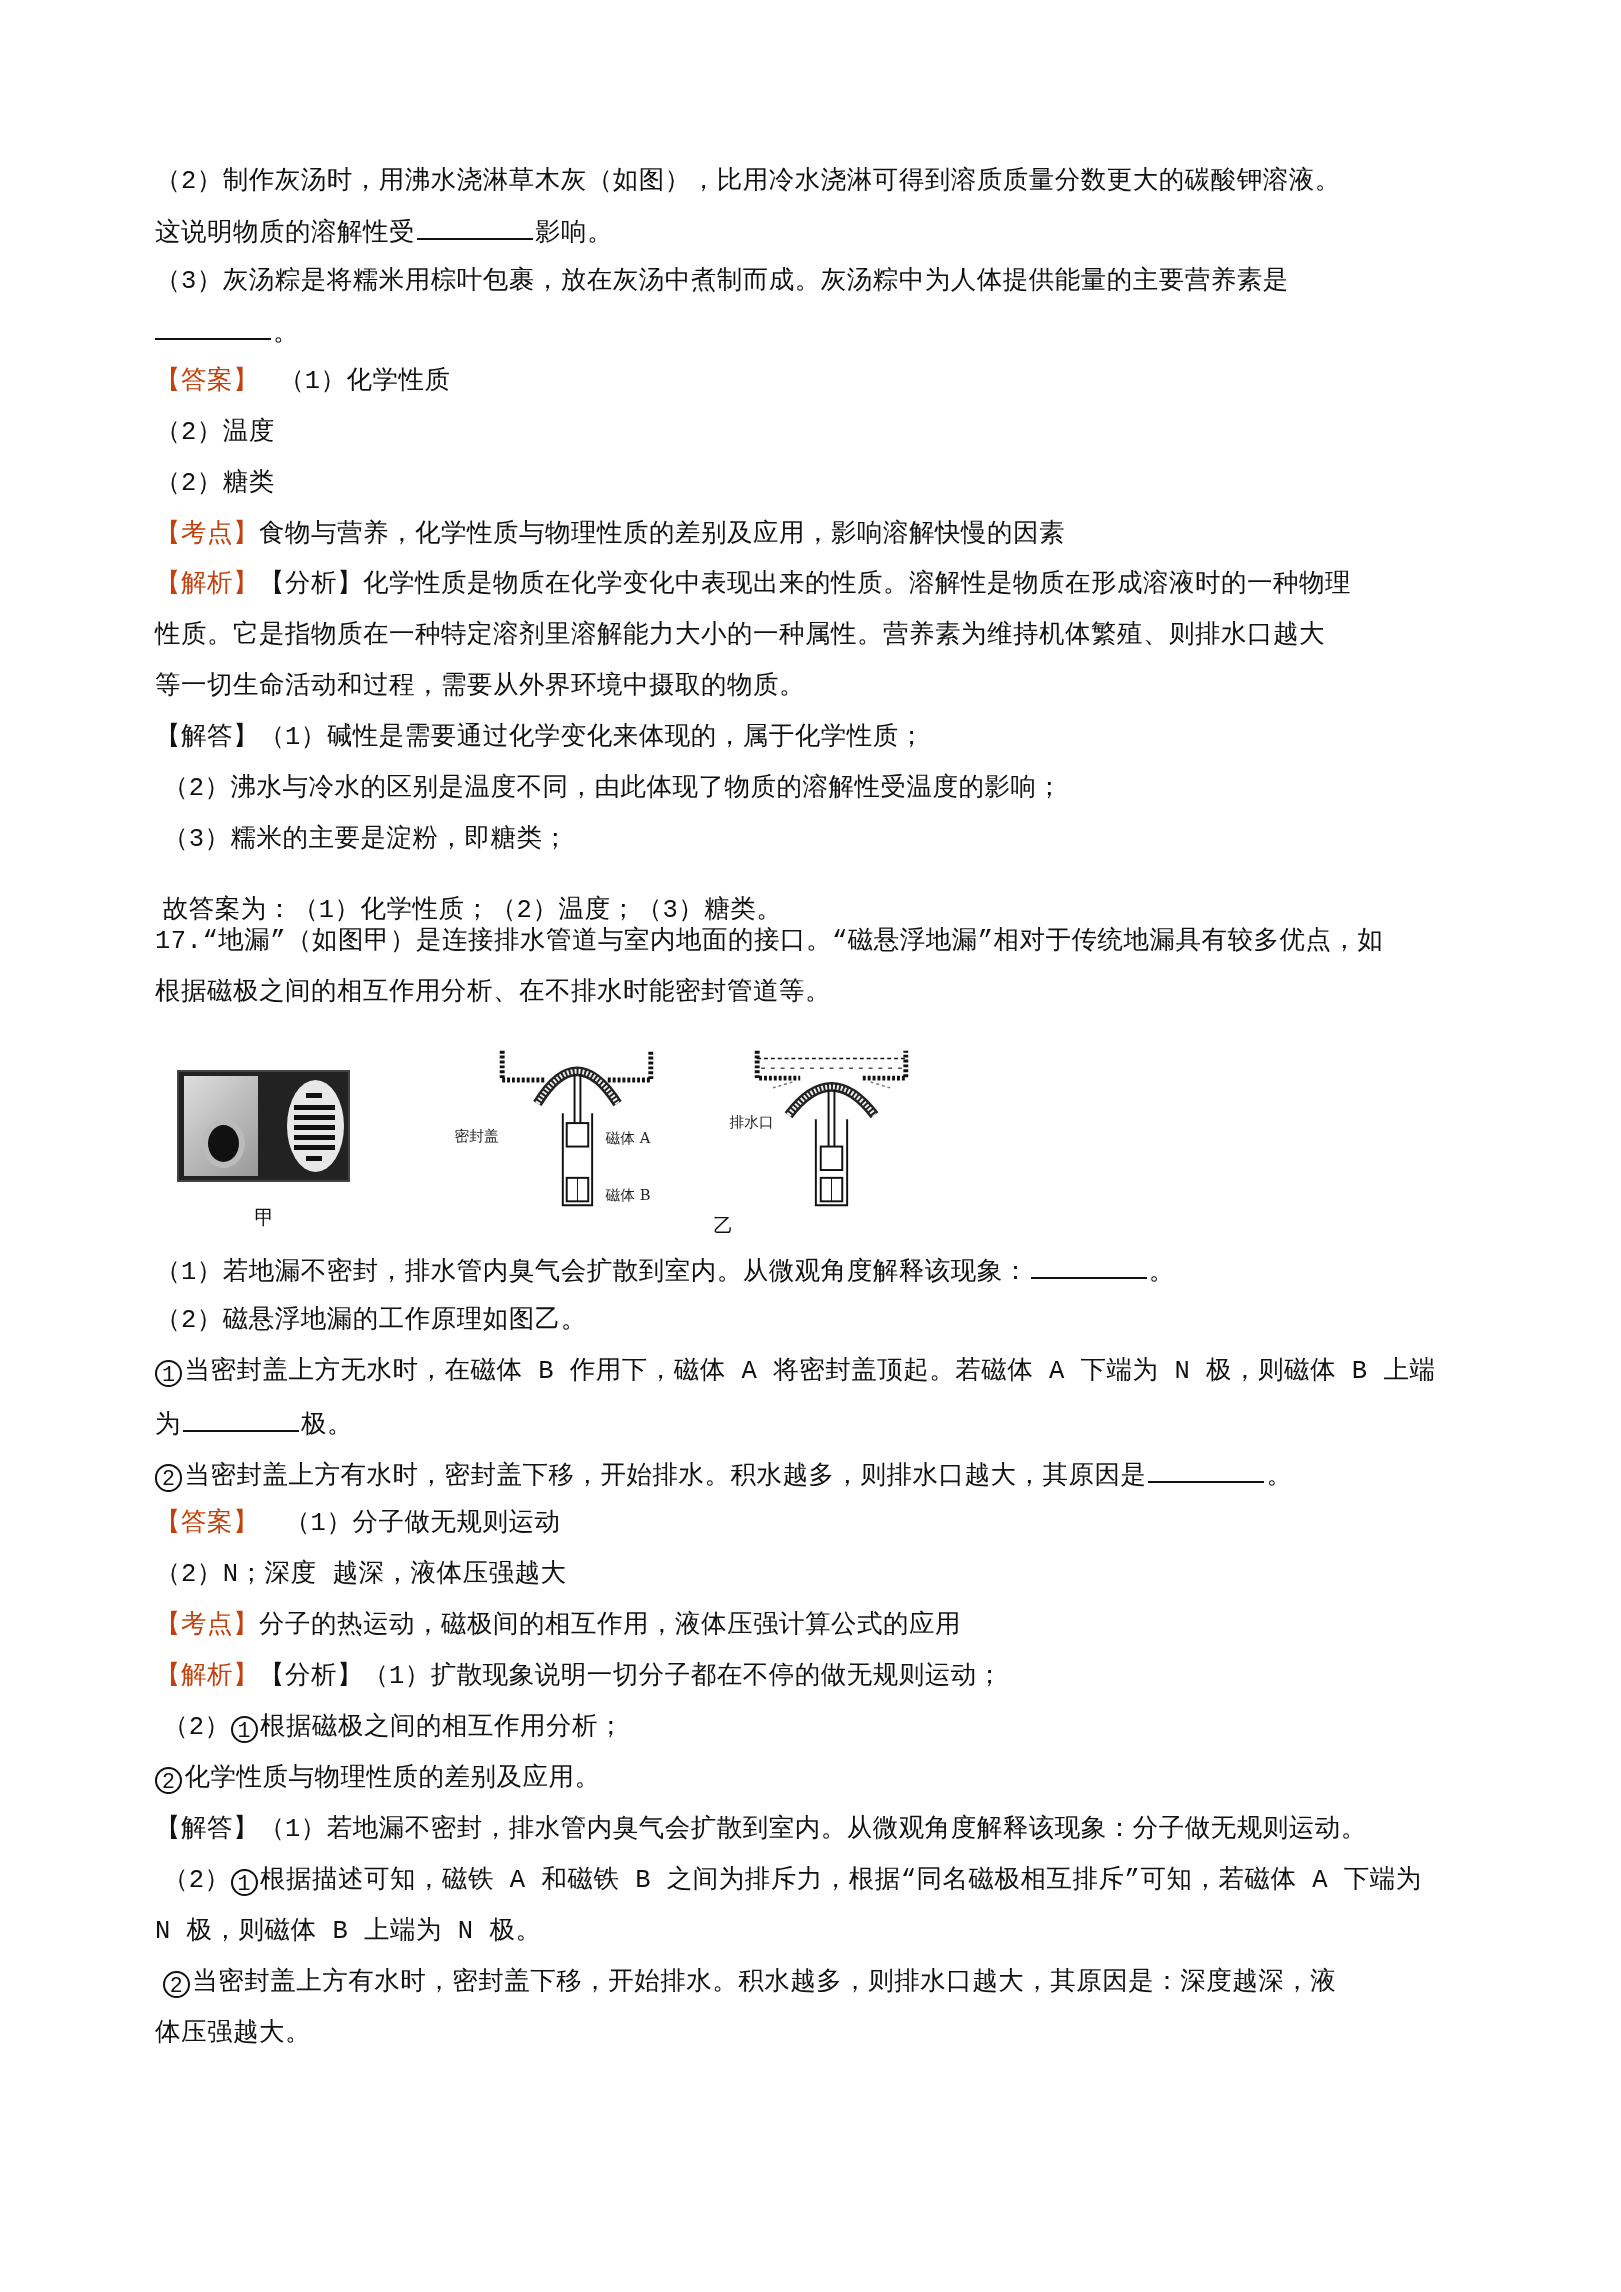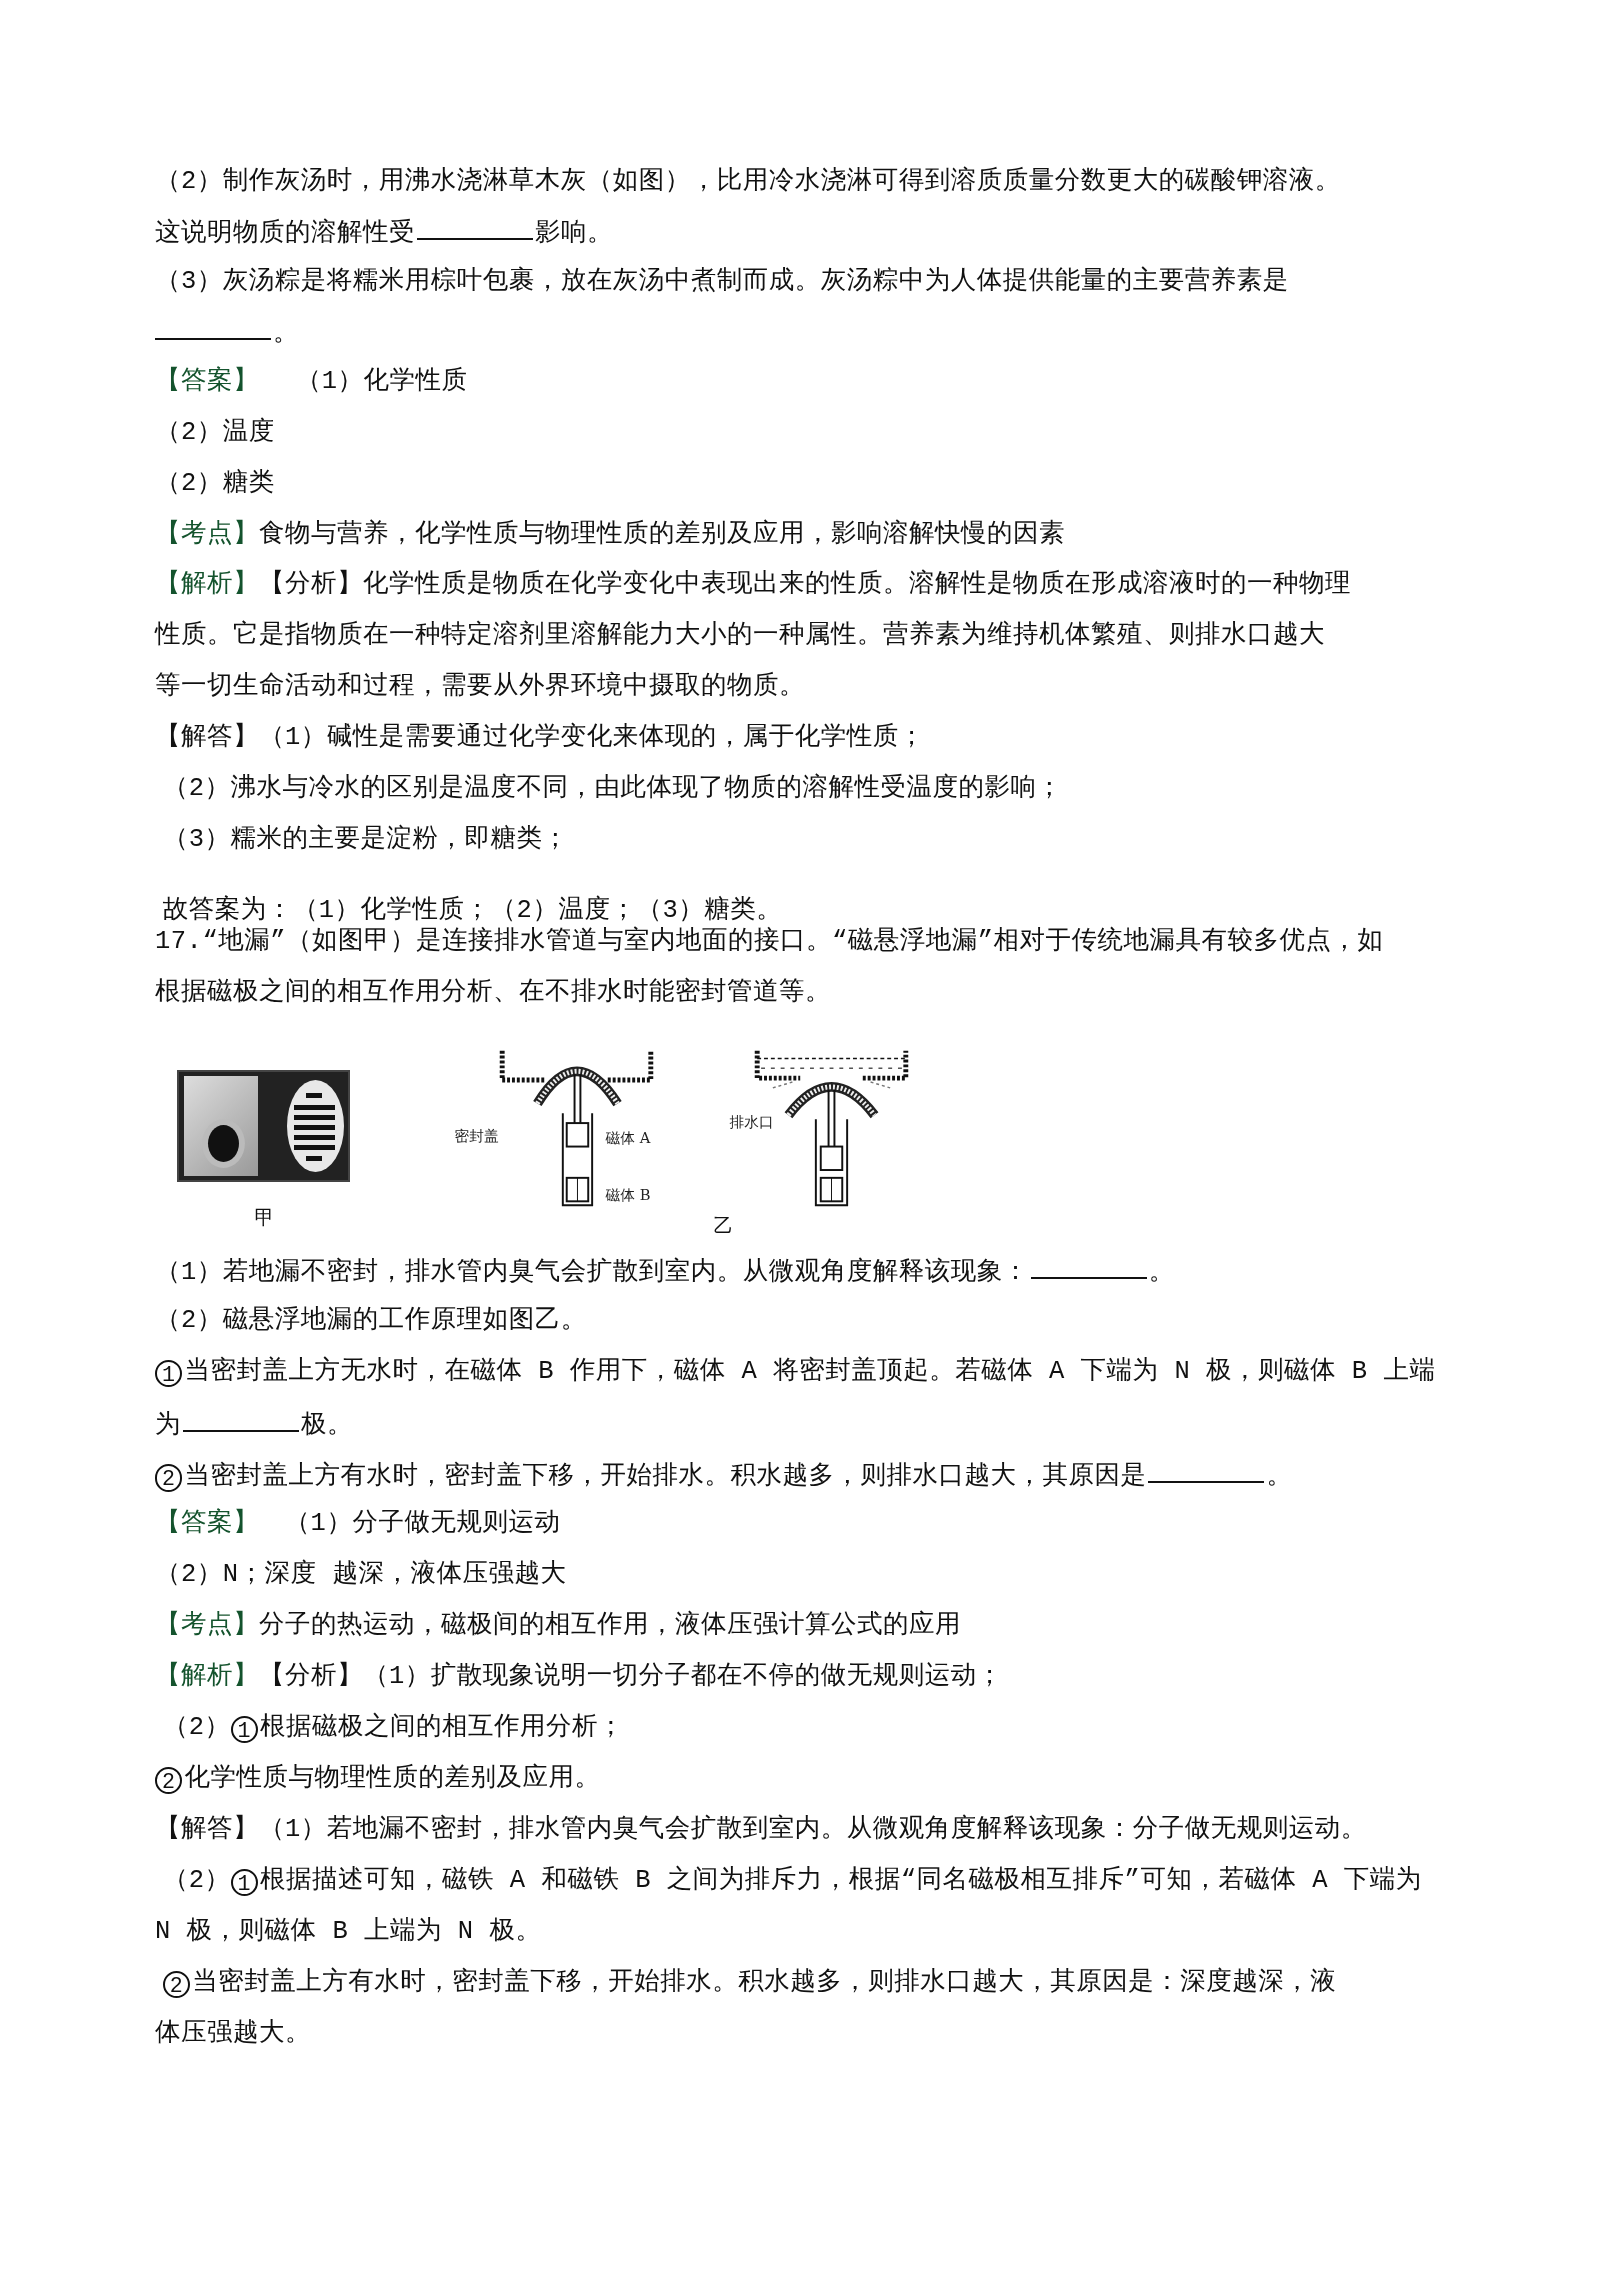--- a/index.html
+++ b/index.html
@@ -1,20 +1,20 @@
 <!DOCTYPE html>
 <html><head>
 <meta charset="utf-8">
 <style>
   html, body { margin: 0; padding: 0; background: #ffffff; }
   body { width: 1621px; height: 2293px; position: relative; overflow: hidden;
          font-family: "DejaVu Sans", "Liberation Sans", sans-serif; color: #111; }
   .page { position: absolute; left: 155px; top: 0; width: 1333px; }
   .line { position: absolute; left: 0; font-size: 25.5px; line-height: 33px; white-space: nowrap; letter-spacing: 0.5px; font-family: Liberation Mono, monospace; }
-  .tag { color: #14532d; }
+  .tag { color: #c2410c; }
   .blank { display: inline-block; border-bottom: 2px solid #111; width: 116px; height: 23.5px; vertical-align: baseline; margin: 0 2px; }
   .circ { display: inline-block; width: 27.4px; height: 27.4px; border: 2px solid #111; border-radius: 50%; text-align: center; line-height: 27.4px; font-size: 21.6px; box-sizing: border-box; vertical-align: -2.9px; margin-right: 2px; }
   .figure { position: absolute; left: 19.6px; top: 1039px; width: 765px; height: 206px; }
   .photo { position: absolute; left: 2px; top: 31px; width: 169px; height: 108px; background: #222; border: 2px solid #444; }
   .photo .left { position: absolute; left: 5.9px; top: 3.9px; width: 74px; height: 100px; background: linear-gradient(135deg,#ddd,#999); }
   .photo .hole { position: absolute; left: 29px; top: 53px; width: 31px; height: 37px; border-radius: 50%; background: #111; box-shadow: 0 0 0 5.9px #bbb; }
   .photo .grate { position: absolute; left: 108px; top: 7.8px; width: 57px; height: 92px; border-radius: 50%; background: #e8e8e8; }
   .photo .bar { position: absolute; left: 7.8px; height: 4.9px; width: 41px; background: #111; }
   .lbl { position: absolute; font-size: 14.7px; font-family: "DejaVu Serif", serif; color: #222; }
   .caption { position: absolute; font-size: 19.6px; font-family: "DejaVu Serif", serif; }
@@ -28,21 +28,21 @@
   <div class="line" style="top:214px">
     <span>这说明物质的溶解性受</span><span class="blank"></span><span>影响。</span>
   </div>
   <div class="line" style="top:265px">（3）灰汤粽是将糯米用棕叶包裹，放在灰汤中煮制而成。灰汤粽中为人体提供能量的主要营养素是</div>
   <div class="line" style="top:314px">
     <span class="blank" style="margin-left:0"></span><span>。</span>
   </div>
 
   <div class="line" style="top:365px">
     <span class="tag">【答案】</span>
-    <span style="margin-left:21px">（1）化学性质</span>
+    <span style="margin-left:4px">（1）化学性质</span>
   </div>
   <div class="line" style="top:416px">（2）温度</div>
   <div class="line" style="top:467px">（2）糖类</div>
 
   <div class="line" style="top:518px">
     <span class="tag">【考点】</span><span>食物与营养，化学性质与物理性质的差别及应用，影响溶解快慢的因素</span>
   </div>
 
   <div class="line" style="top:568px">
     <span class="tag">【解析】</span><span>【分析】</span><span>化学性质是物质在化学变化中表现出来的性质。溶解性是物质在形成溶液时的一种物理</span>

